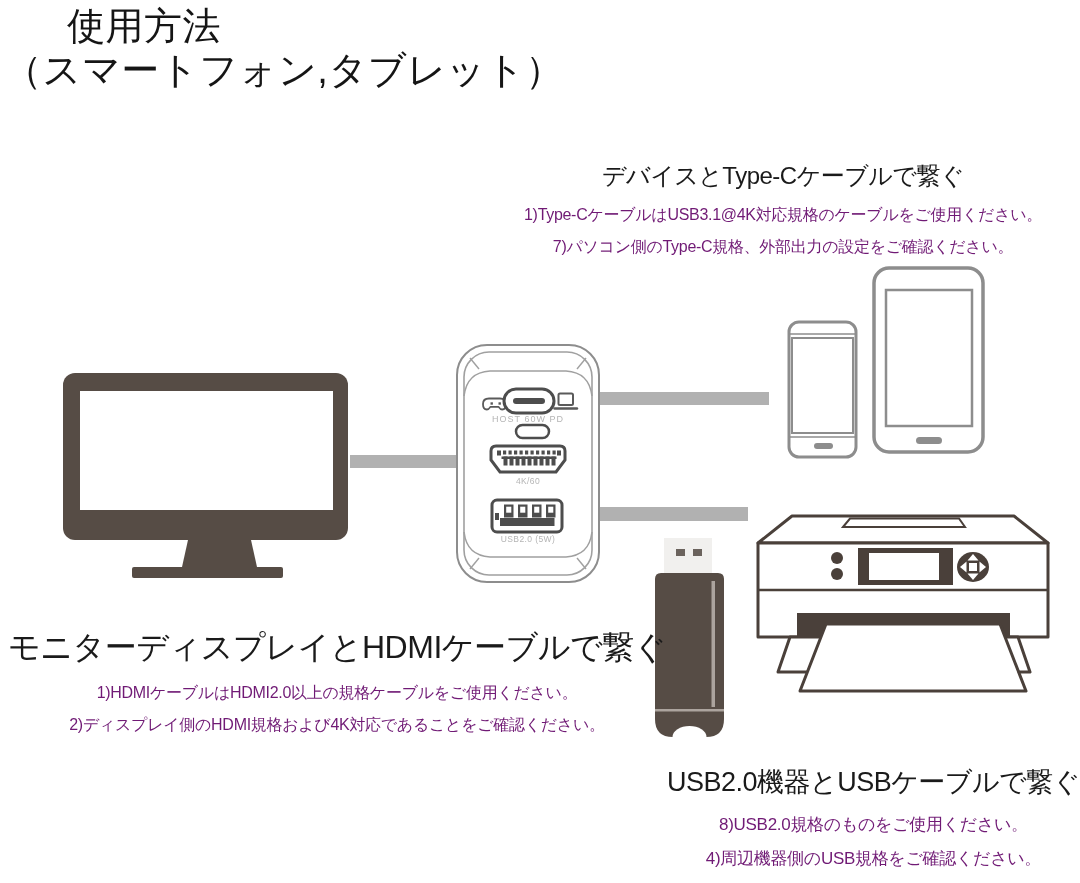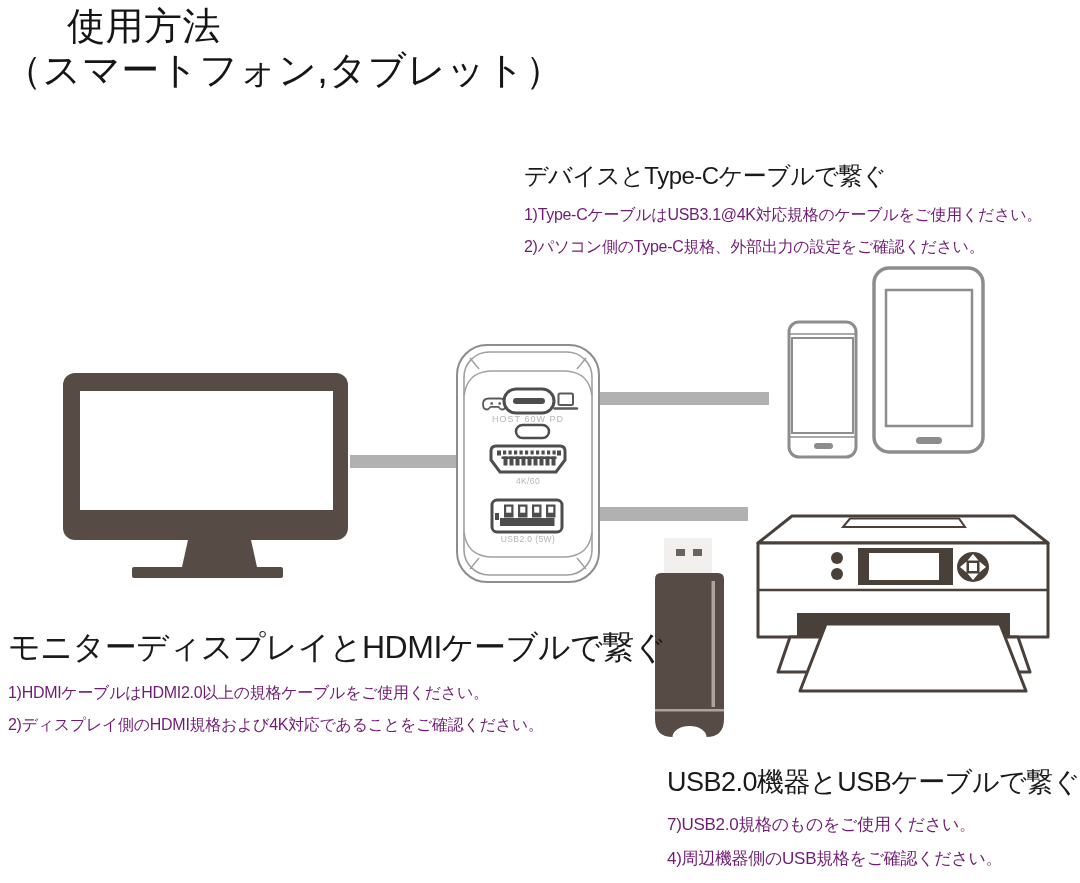--- a/index.html
+++ b/index.html
@@ -5,21 +5,21 @@
   html,body{margin:0;padding:0;background:#ffffff;}
   body{width:1080px;height:883px;position:relative;overflow:hidden;
        font-family:"Liberation Sans","DejaVu Sans",sans-serif;color:#1a1a1a;}
   .canvas{position:absolute;inset:0;width:1080px;height:883px;}
   svg.art{position:absolute;left:0;top:0;}
 
   .title{position:absolute;left:4px;top:4px;line-height:1.16;
          font-size:38px;font-weight:500;letter-spacing:.5px;color:#151515;}
   .title .t1{margin-left:63px;}
 
-  .section{position:absolute;}
+  .section{position:absolute;text-align:center;}
   .sec-heading{font-size:24px;font-weight:500;letter-spacing:-.5px;color:#1a1a1a;margin-bottom:13px;}
   .sec-line{font-size:16px;letter-spacing:-.3px;color:#701a75;margin-bottom:11px;white-space:nowrap;}
 
   .sec-typec{left:524px;top:160px;}
   .sec-hdmi{left:8px;top:626px;}
   .sec-hdmi .sec-heading{font-size:32px;}
   .sec-usb{left:659px;top:764px;margin-left:8px;}
   .sec-usb .sec-heading{font-size:27px;}
   .sec-usb .sec-line{font-size:17px;}
 
@@ -181,28 +181,28 @@
   </svg>
 
   <div class="title">
     <div class="t1">使用方法</div>
     <div class="t2">（スマートフォン,タブレット）</div>
   </div>
 
   <div class="section sec-typec">
     <div class="sec-heading">デバイスとType-Cケーブルで繋ぐ</div>
     <div class="sec-line">1)Type-CケーブルはUSB3.1@4K対応規格のケーブルをご使用ください。</div>
-    <div class="sec-line">2)パソコン側のType-C規格、外部出力の設定をご確認ください。</div>
+    <div class="sec-line">7)パソコン側のType-C規格、外部出力の設定をご確認ください。</div>
   </div>
 
   <div class="section sec-hdmi">
     <div class="sec-heading">モニターディスプレイとHDMIケーブルで繋ぐ</div>
     <div class="sec-line">1)HDMIケーブルはHDMI2.0以上の規格ケーブルをご使用ください。</div>
     <div class="sec-line">2)ディスプレイ側のHDMI規格および4K対応であることをご確認ください。</div>
   </div>
 
   <div class="section sec-usb">
     <div class="sec-heading">USB2.0機器とUSBケーブルで繋ぐ</div>
-    <div class="sec-line">7)USB2.0規格のものをご使用ください。</div>
+    <div class="sec-line">8)USB2.0規格のものをご使用ください。</div>
     <div class="sec-line">4)周辺機器側のUSB規格をご確認ください。</div>
   </div>
 
 </div>
 
 </body></html>

